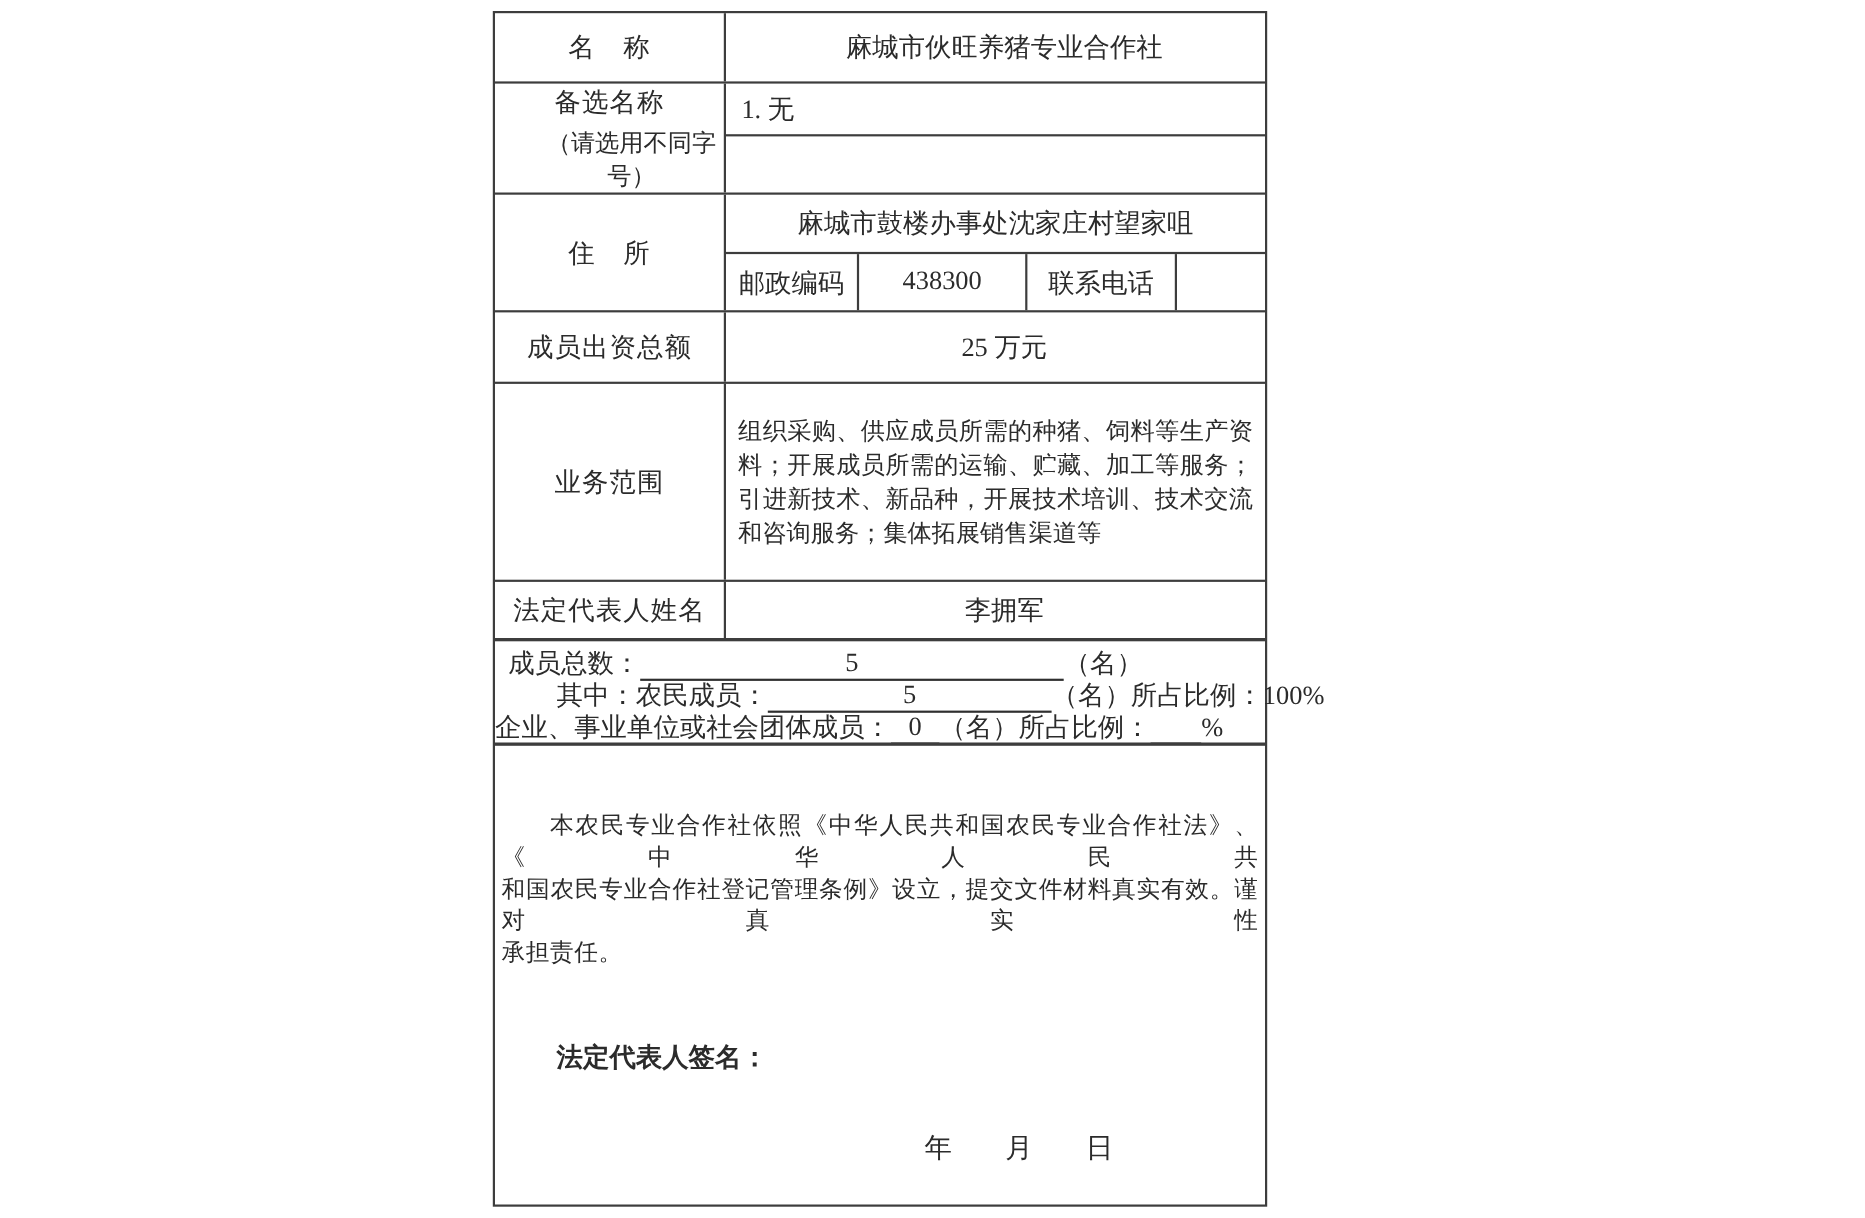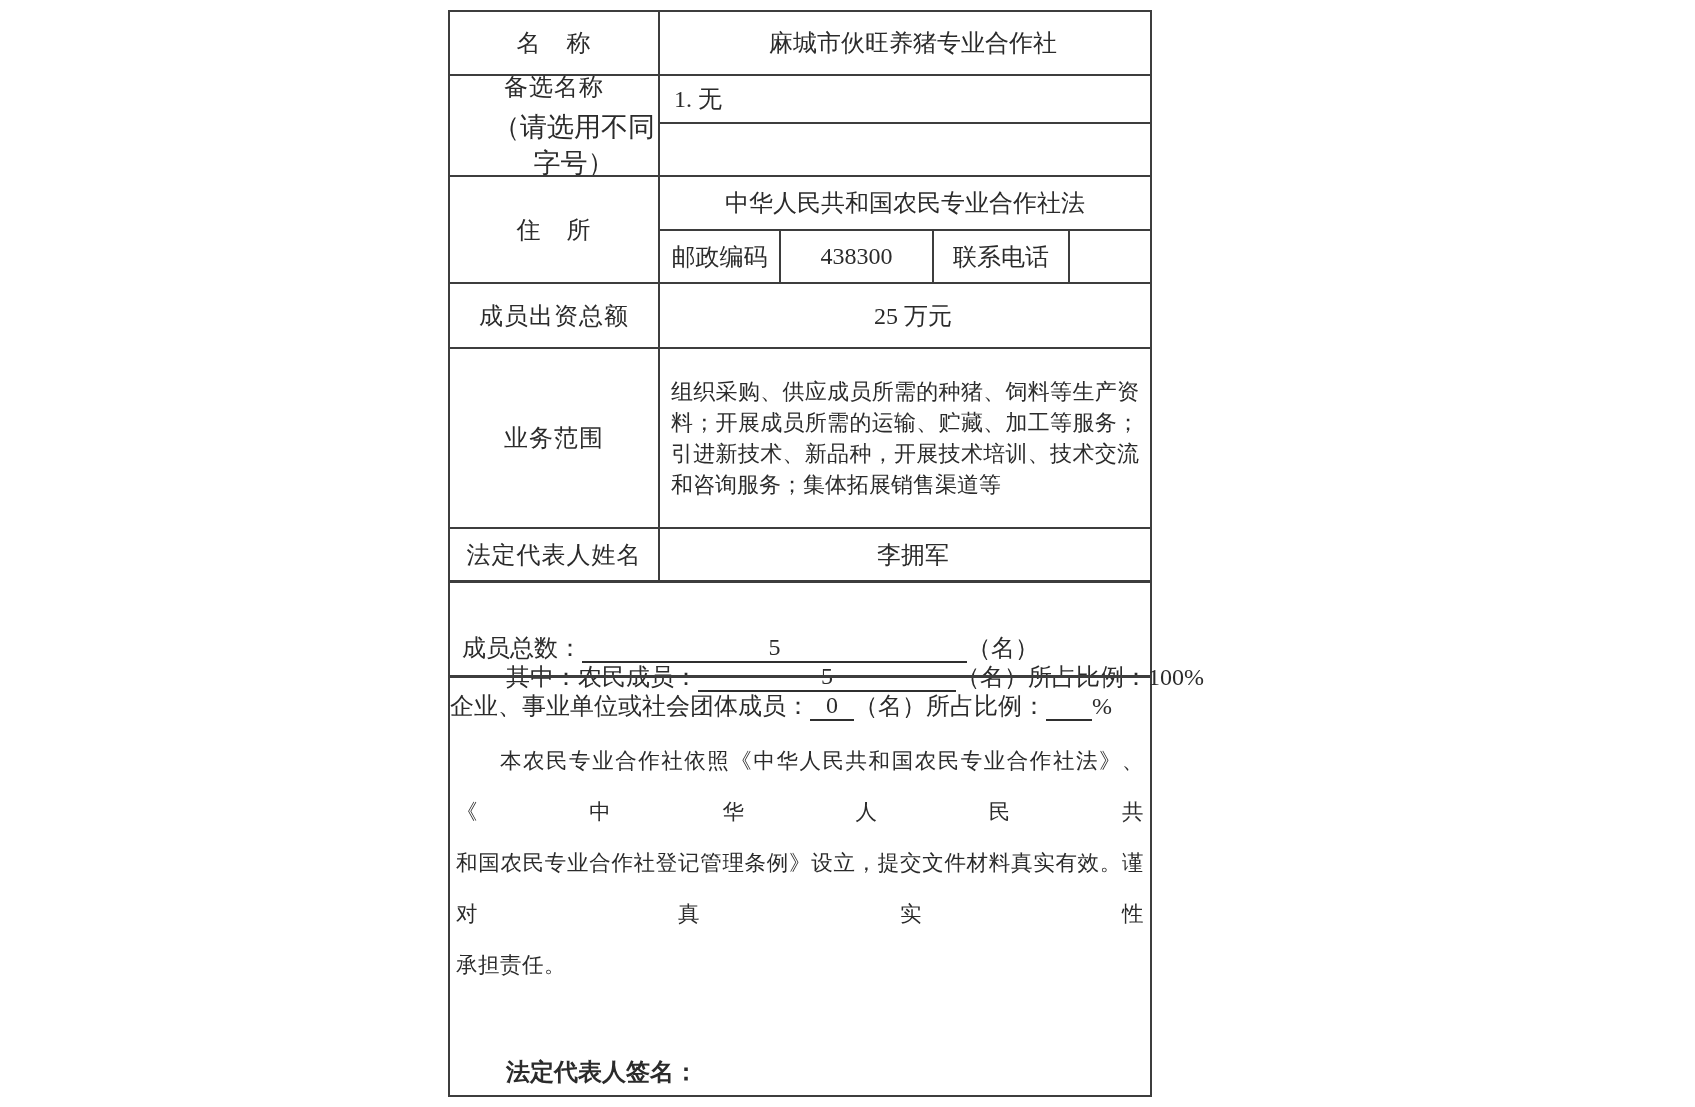--- a/index.html
+++ b/index.html
@@ -29,52 +29,52 @@
   .r-rep{height:53px;font-family:Liberation Serif, serif;}
   .sec-members{height:95px;border-top:3px solid #3d3d3d;}
   .sec-decl{flex:1 1 auto;border-top:3px solid #3d3d3d;}
   .label{
     width:210px;flex:0 0 210px;
     border-right:2px solid #3d3d3d;
     display:flex;flex-direction:column;align-items:center;justify-content:center;
     text-align:center;box-sizing:border-box;
     letter-spacing:1px;
   }
-  .label .sub{font-size:27px;letter-spacing:0;margin-top:6px;margin-left:40px;}
+  .label .sub{font-size:22px;letter-spacing:0;margin-top:6px;margin-left:40px;}
   .value{flex:1 1 auto;display:flex;align-items:center;box-sizing:border-box;}
   .center{justify-content:center;text-align:center;padding-left:16px;}
   .vcol{flex:1 1 auto;display:flex;flex-direction:column;box-sizing:border-box;}
   .alt-opt{flex:1 1 auto;display:flex;align-items:center;padding-left:14px;box-sizing:border-box;}
   .alt-opt.first{border-bottom:2px solid #3d3d3d;flex:0 0 48px;}
   .addr-line{flex:0 0 54px;display:flex;align-items:center;justify-content:center;border-bottom:2px solid #3d3d3d;box-sizing:border-box;}
   .postal{flex:1 1 auto;display:flex;box-sizing:border-box;}
   .pcell{display:flex;align-items:center;justify-content:center;box-sizing:border-box;}
   .pc1{flex:0 0 121px;border-right:2px solid #3d3d3d;}
   .pc2{flex:0 0 153px;border-right:2px solid #3d3d3d;}
   .pc3{flex:0 0 136px;border-right:2px solid #3d3d3d;}
   .pc4{flex:1 1 auto;}
   .scope-wrap{flex:1 1 auto;display:flex;align-items:center;padding:0 11px;box-sizing:border-box;}
   .scope-text{font-size:22px;line-height:31px;text-align:justify;width:100%;}
   
-  .members-inner{padding-top:7px;line-height:29px;white-space:nowrap;margin-top:44px;}
+  .members-inner{padding-top:7px;line-height:29px;white-space:nowrap;}
   .m-line1{padding-left:12px;}
   .m-line2{padding-left:56px;}
   .m-line3{}
   .u{
     display:inline-block;text-align:center;
     border-bottom:2px solid #2f2f2f;
     vertical-align:bottom;line-height:27px;
   }
   .u1{width:385px;}
   .u2{width:258px;}
   .u3{width:44px;}
   .u4{width:46px;}
   
   .decl-para{padding:58px 6px 0 6px;}
-  .dline{font-size:21.5px;line-height:51px;text-align:justify;text-align-last:justify;letter-spacing:0.5px;}
+  .dline{font-size:21.5px;line-height:29px;text-align:justify;text-align-last:justify;letter-spacing:0.5px;}
   .dline.indent{text-indent:44px;}
   .dline.last{text-align:left;text-align-last:left;}
   .sig-line{margin-top:66px;padding-left:56px;line-height:30px;font-weight:bold;}
   .date-line{margin-top:50px;text-align:right;padding-right:138px;font-size:25px;}
   .date-line span{display:inline-block;}
   .date-line .gap{margin-left:42px;}
 </style>
 </head>
 <body>
 
@@ -92,21 +92,21 @@
         <div class="sub">（请选用不同字号）</div>
       </div>
       <div class="vcol">
         <div class="alt-opt first">1. 无</div>
       </div>
     </div>
 
     <div class="row r-addr">
       <div class="label">住　所</div>
       <div class="vcol">
-        <div class="addr-line">中华人民共和国农民专业合作社法</div>
+        <div class="addr-line">麻城市鼓楼办事处沈家庄村望家咀</div>
         <div class="postal">
           <div class="pcell pc1">邮政编码</div>
           <div class="pcell pc2">438300</div>
           <div class="pcell pc3">联系电话</div>
           <div class="pcell pc4"></div>
         </div>
       </div>
     </div>
 
     <div class="row r-cap">

